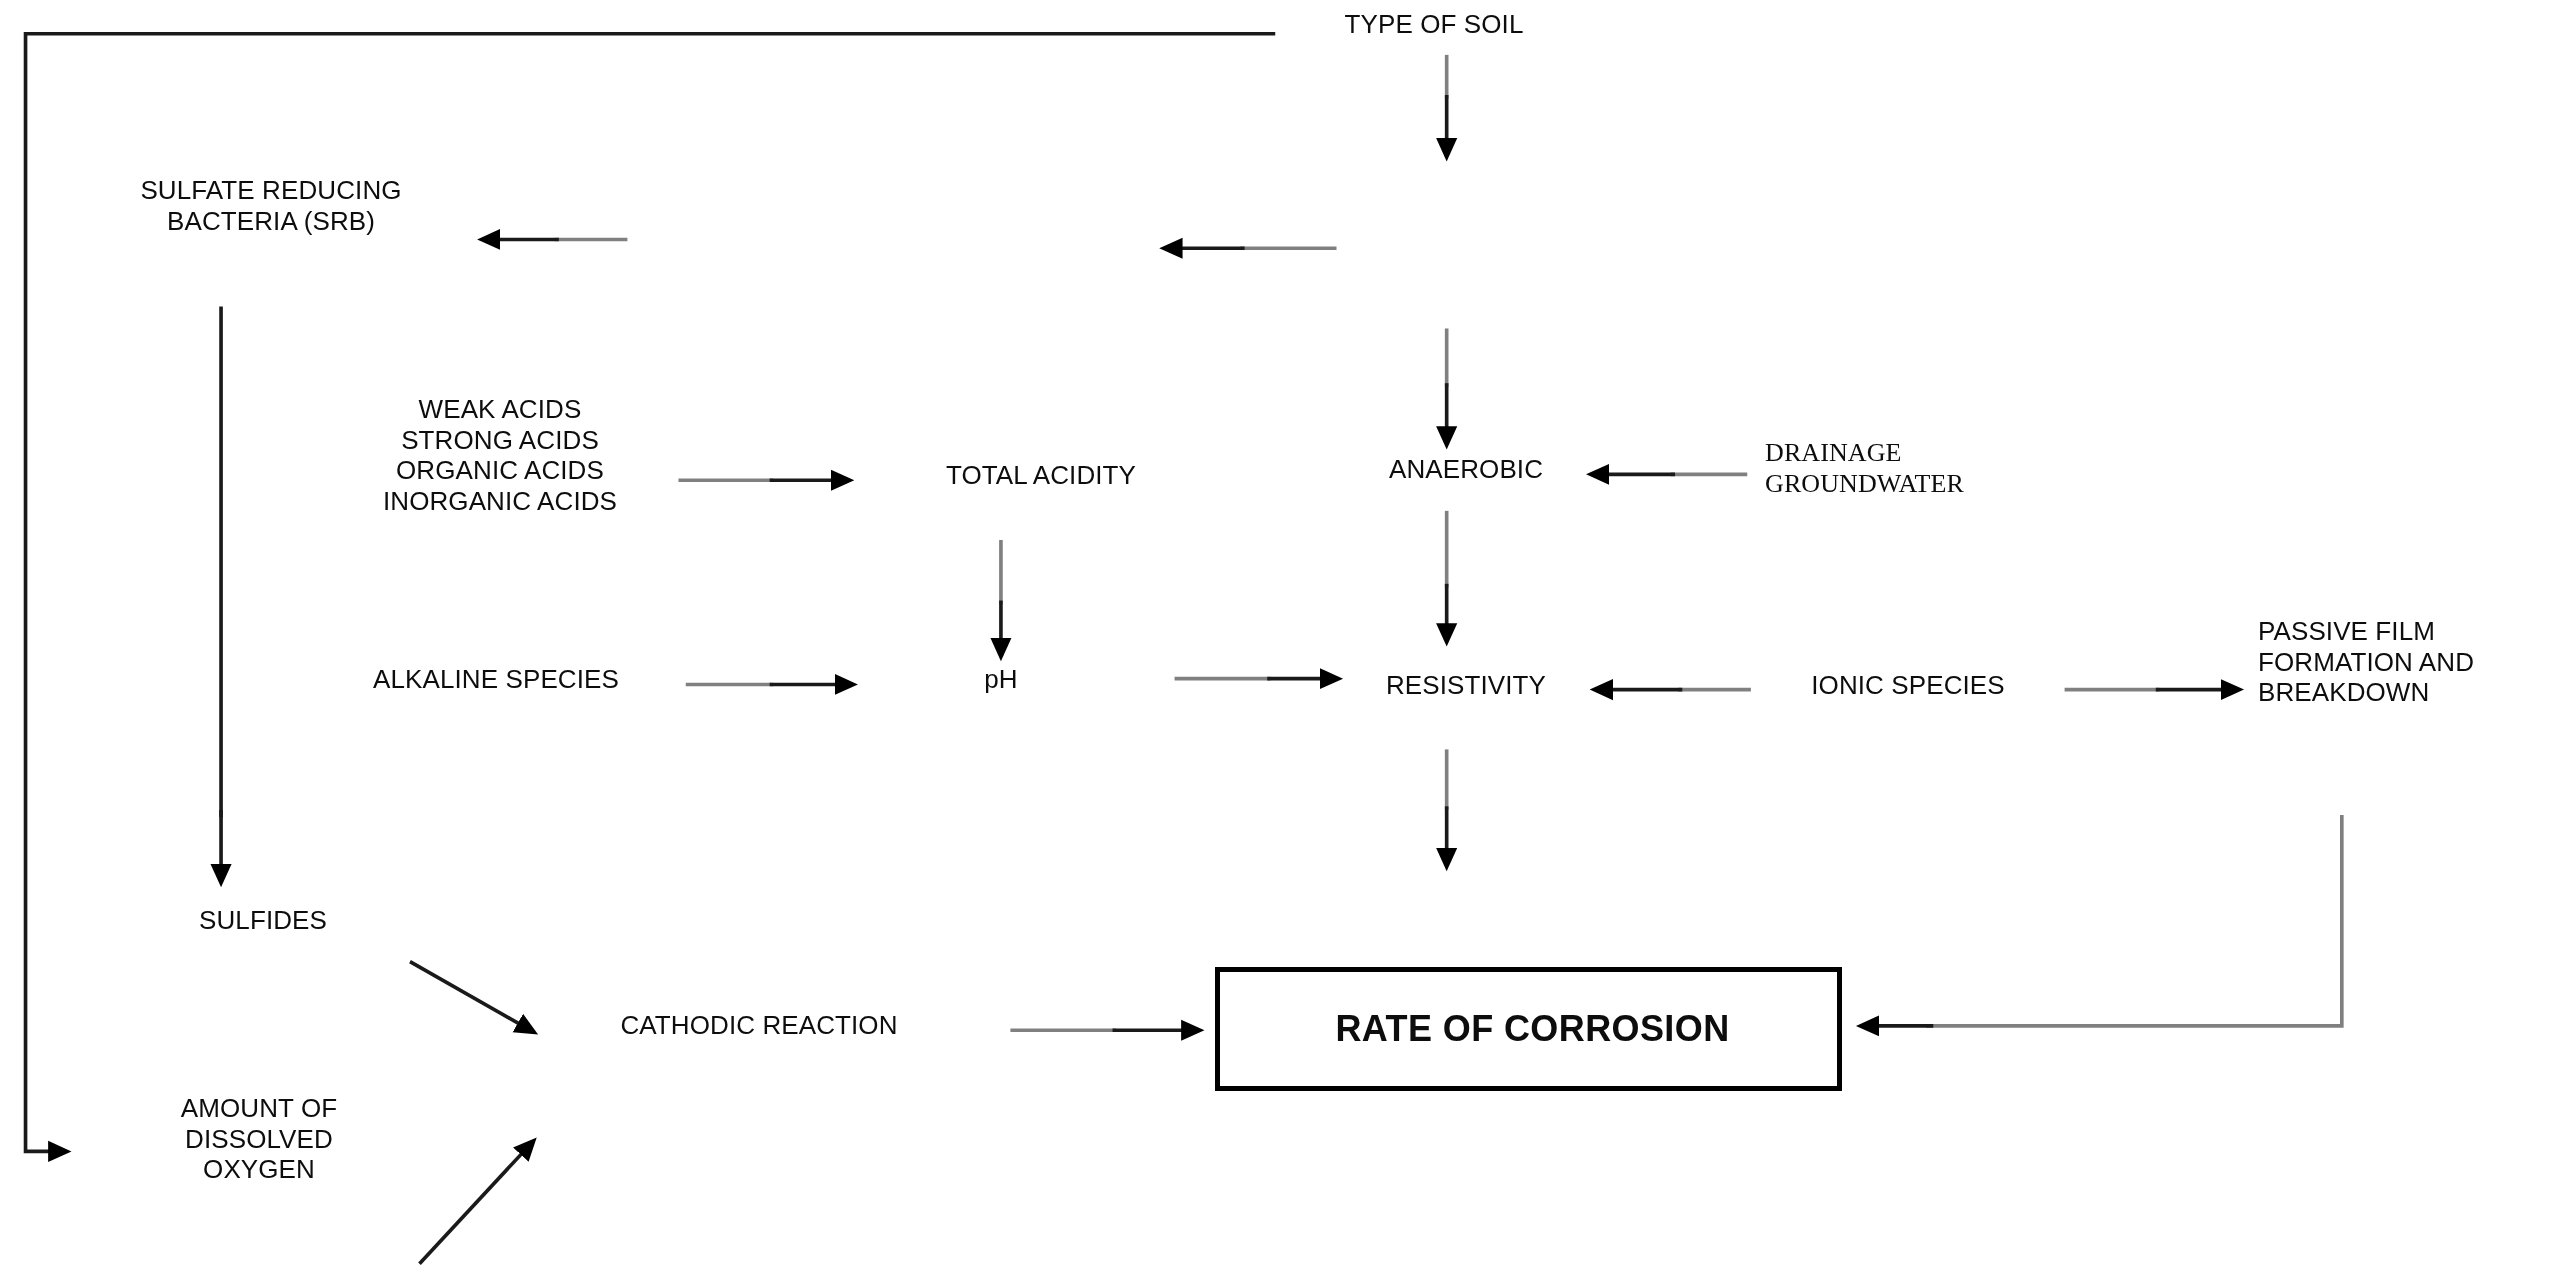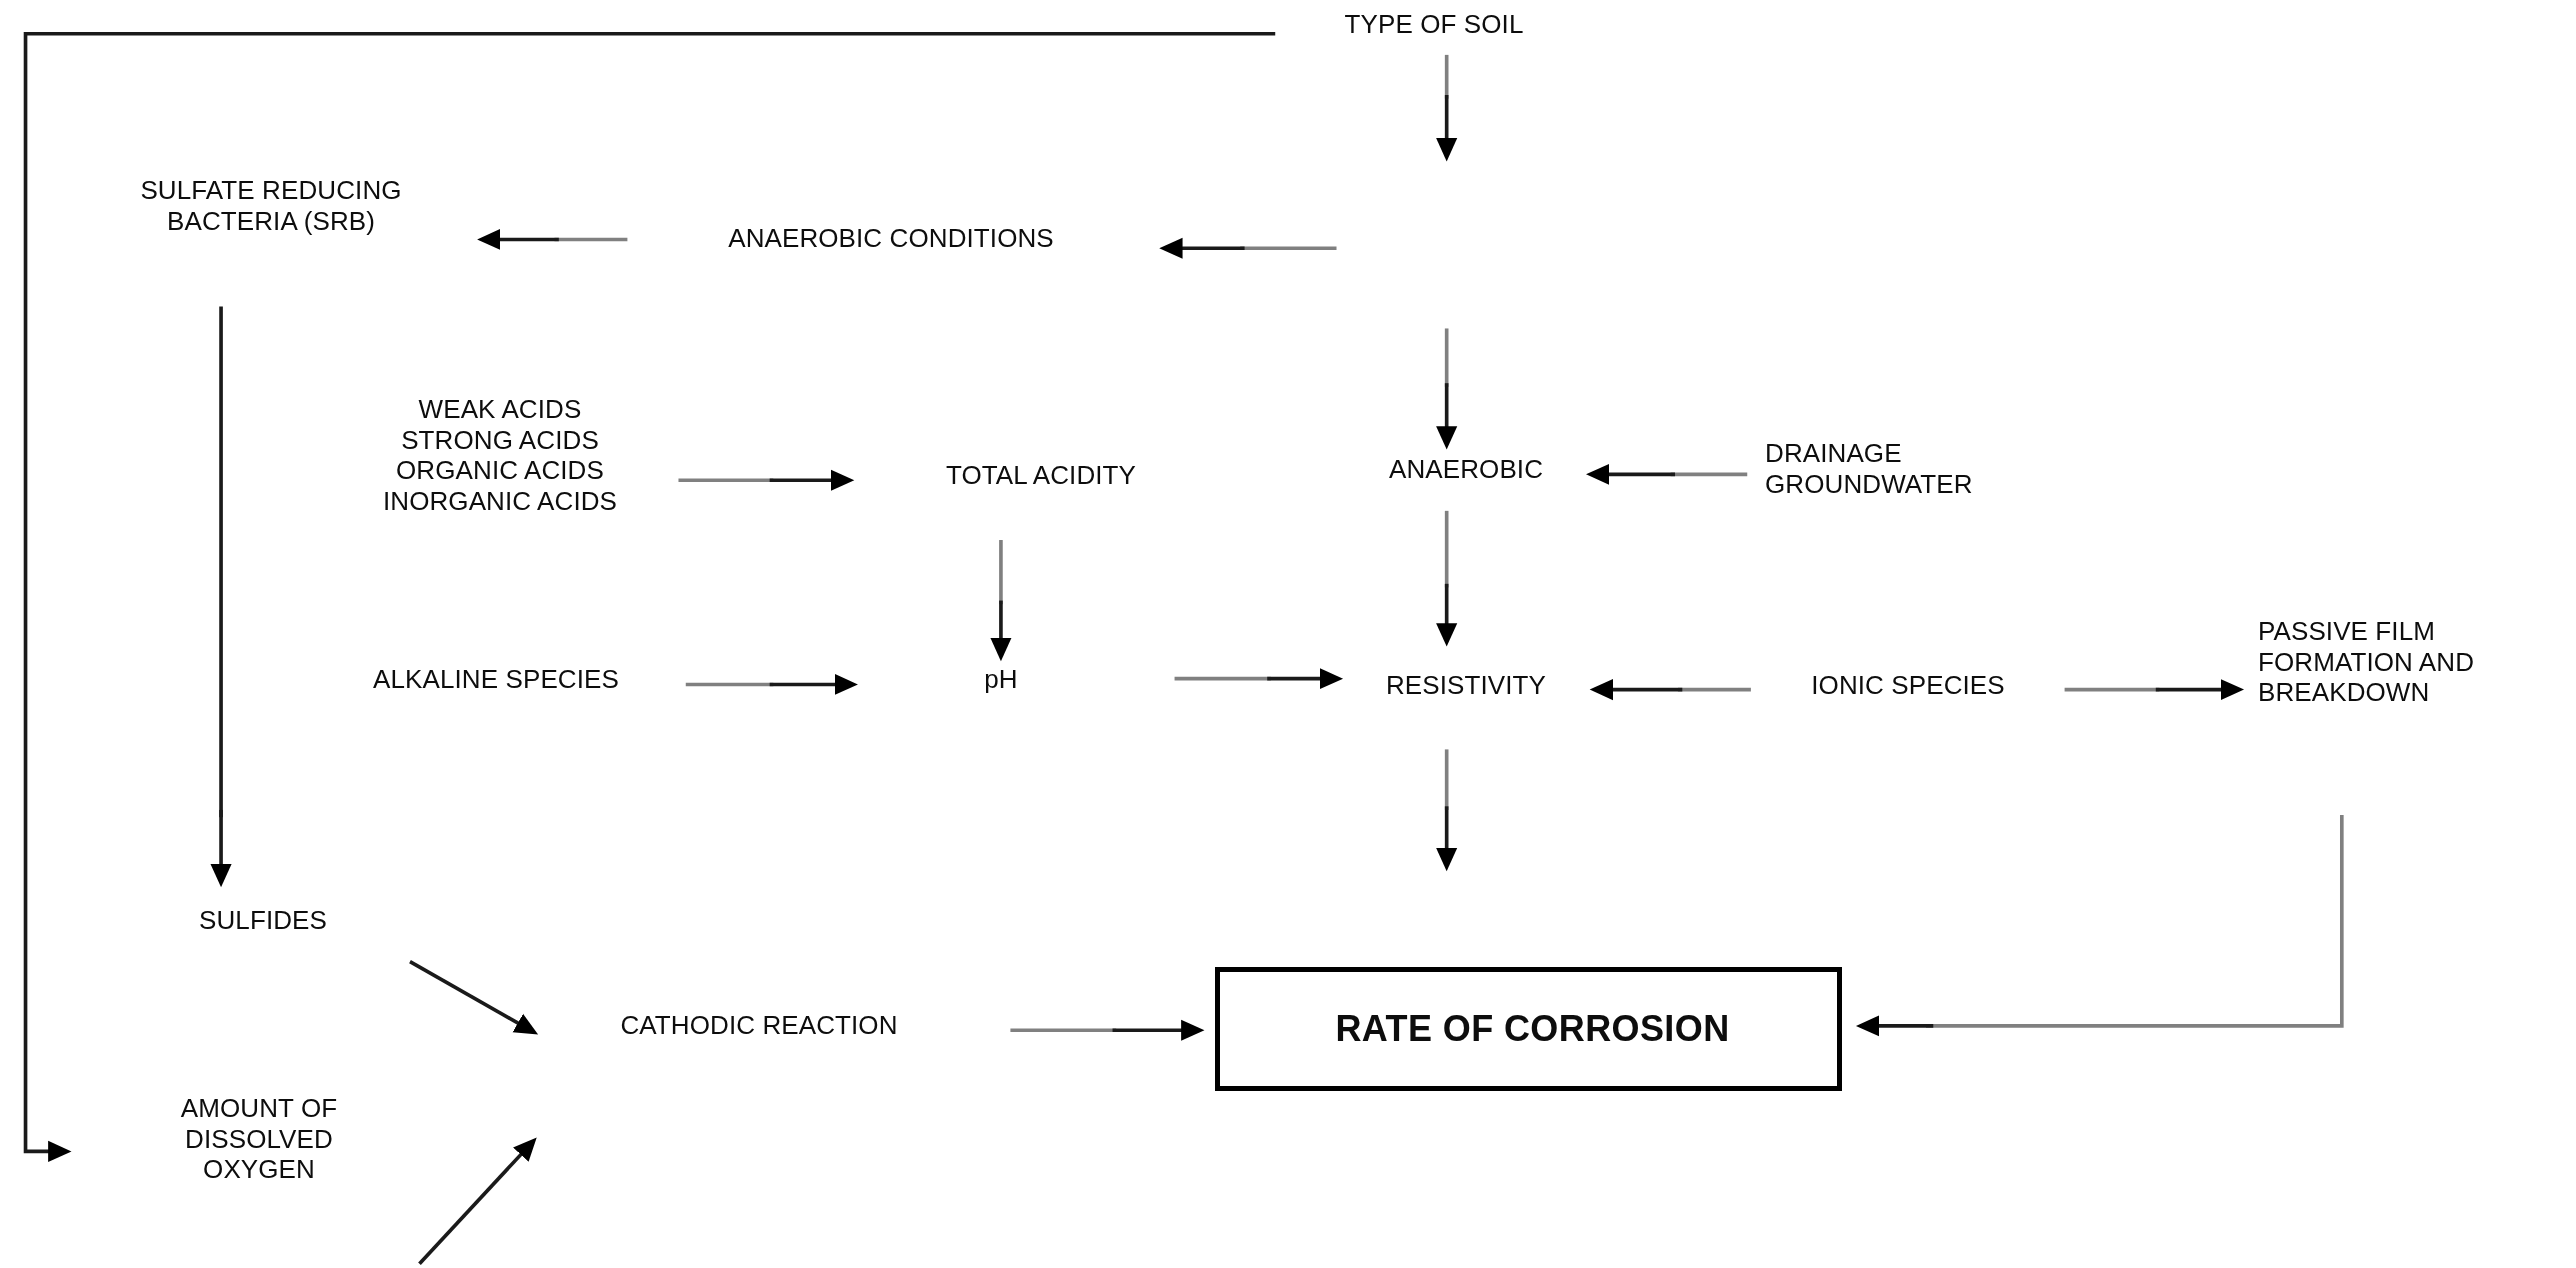--- a/index.html
+++ b/index.html
@@ -157,39 +157,38 @@
 
     <g>
       <path d="M3210,1117 L3210,1406 L2640,1406" fill="none" stroke="#808080" stroke-width="5"></path>
       <line x1="2650" y1="1406" x2="2570" y2="1406" stroke="#1a1a1a" stroke-width="5" marker-end="url(#ah)"></line>
     </g>
   </svg>
 
   <div class="node c" style="left:1434px; top:8.8px;">TYPE OF SOIL</div>
 
 
-  <div class="node c" style="left:891px; top:223px;">ANAEROBIC CONDITIONS</div>
 
   <div class="node c" style="left:271px; top:175px;">SULFATE REDUCING
 BACTERIA (SRB)</div>
 
   <div class="node c" style="left:500px; top:394px;">WEAK ACIDS
 STRONG ACIDS
 ORGANIC ACIDS
 INORGANIC ACIDS</div>
 
   <div class="node c" style="left:1005px; top:460px;margin-left:36px;">TOTAL ACIDITY</div>
 
   <div class="node c" style="left:496px; top:664px;">ALKALINE SPECIES</div>
 
   <div class="node c" style="left:1001px; top:664px;">pH</div>
 
   <div class="node c" style="left:1466px; top:454px;">ANAEROBIC</div>
 
-  <div class="node l" style="left:1765px; top:438px;">DRAINAGE
+  <div class="node l" style="left:1765px; top:438px;font-family:Liberation Serif, serif;">DRAINAGE
 GROUNDWATER</div>
 
   <div class="node c" style="left:1466px; top:670px;">RESISTIVITY</div>
 
   <div class="node c" style="left:1908px; top:670px;">IONIC SPECIES</div>
 
   <div class="node l" style="left:2258px; top:616px;">PASSIVE FILM
 FORMATION AND
 BREAKDOWN</div>
 

